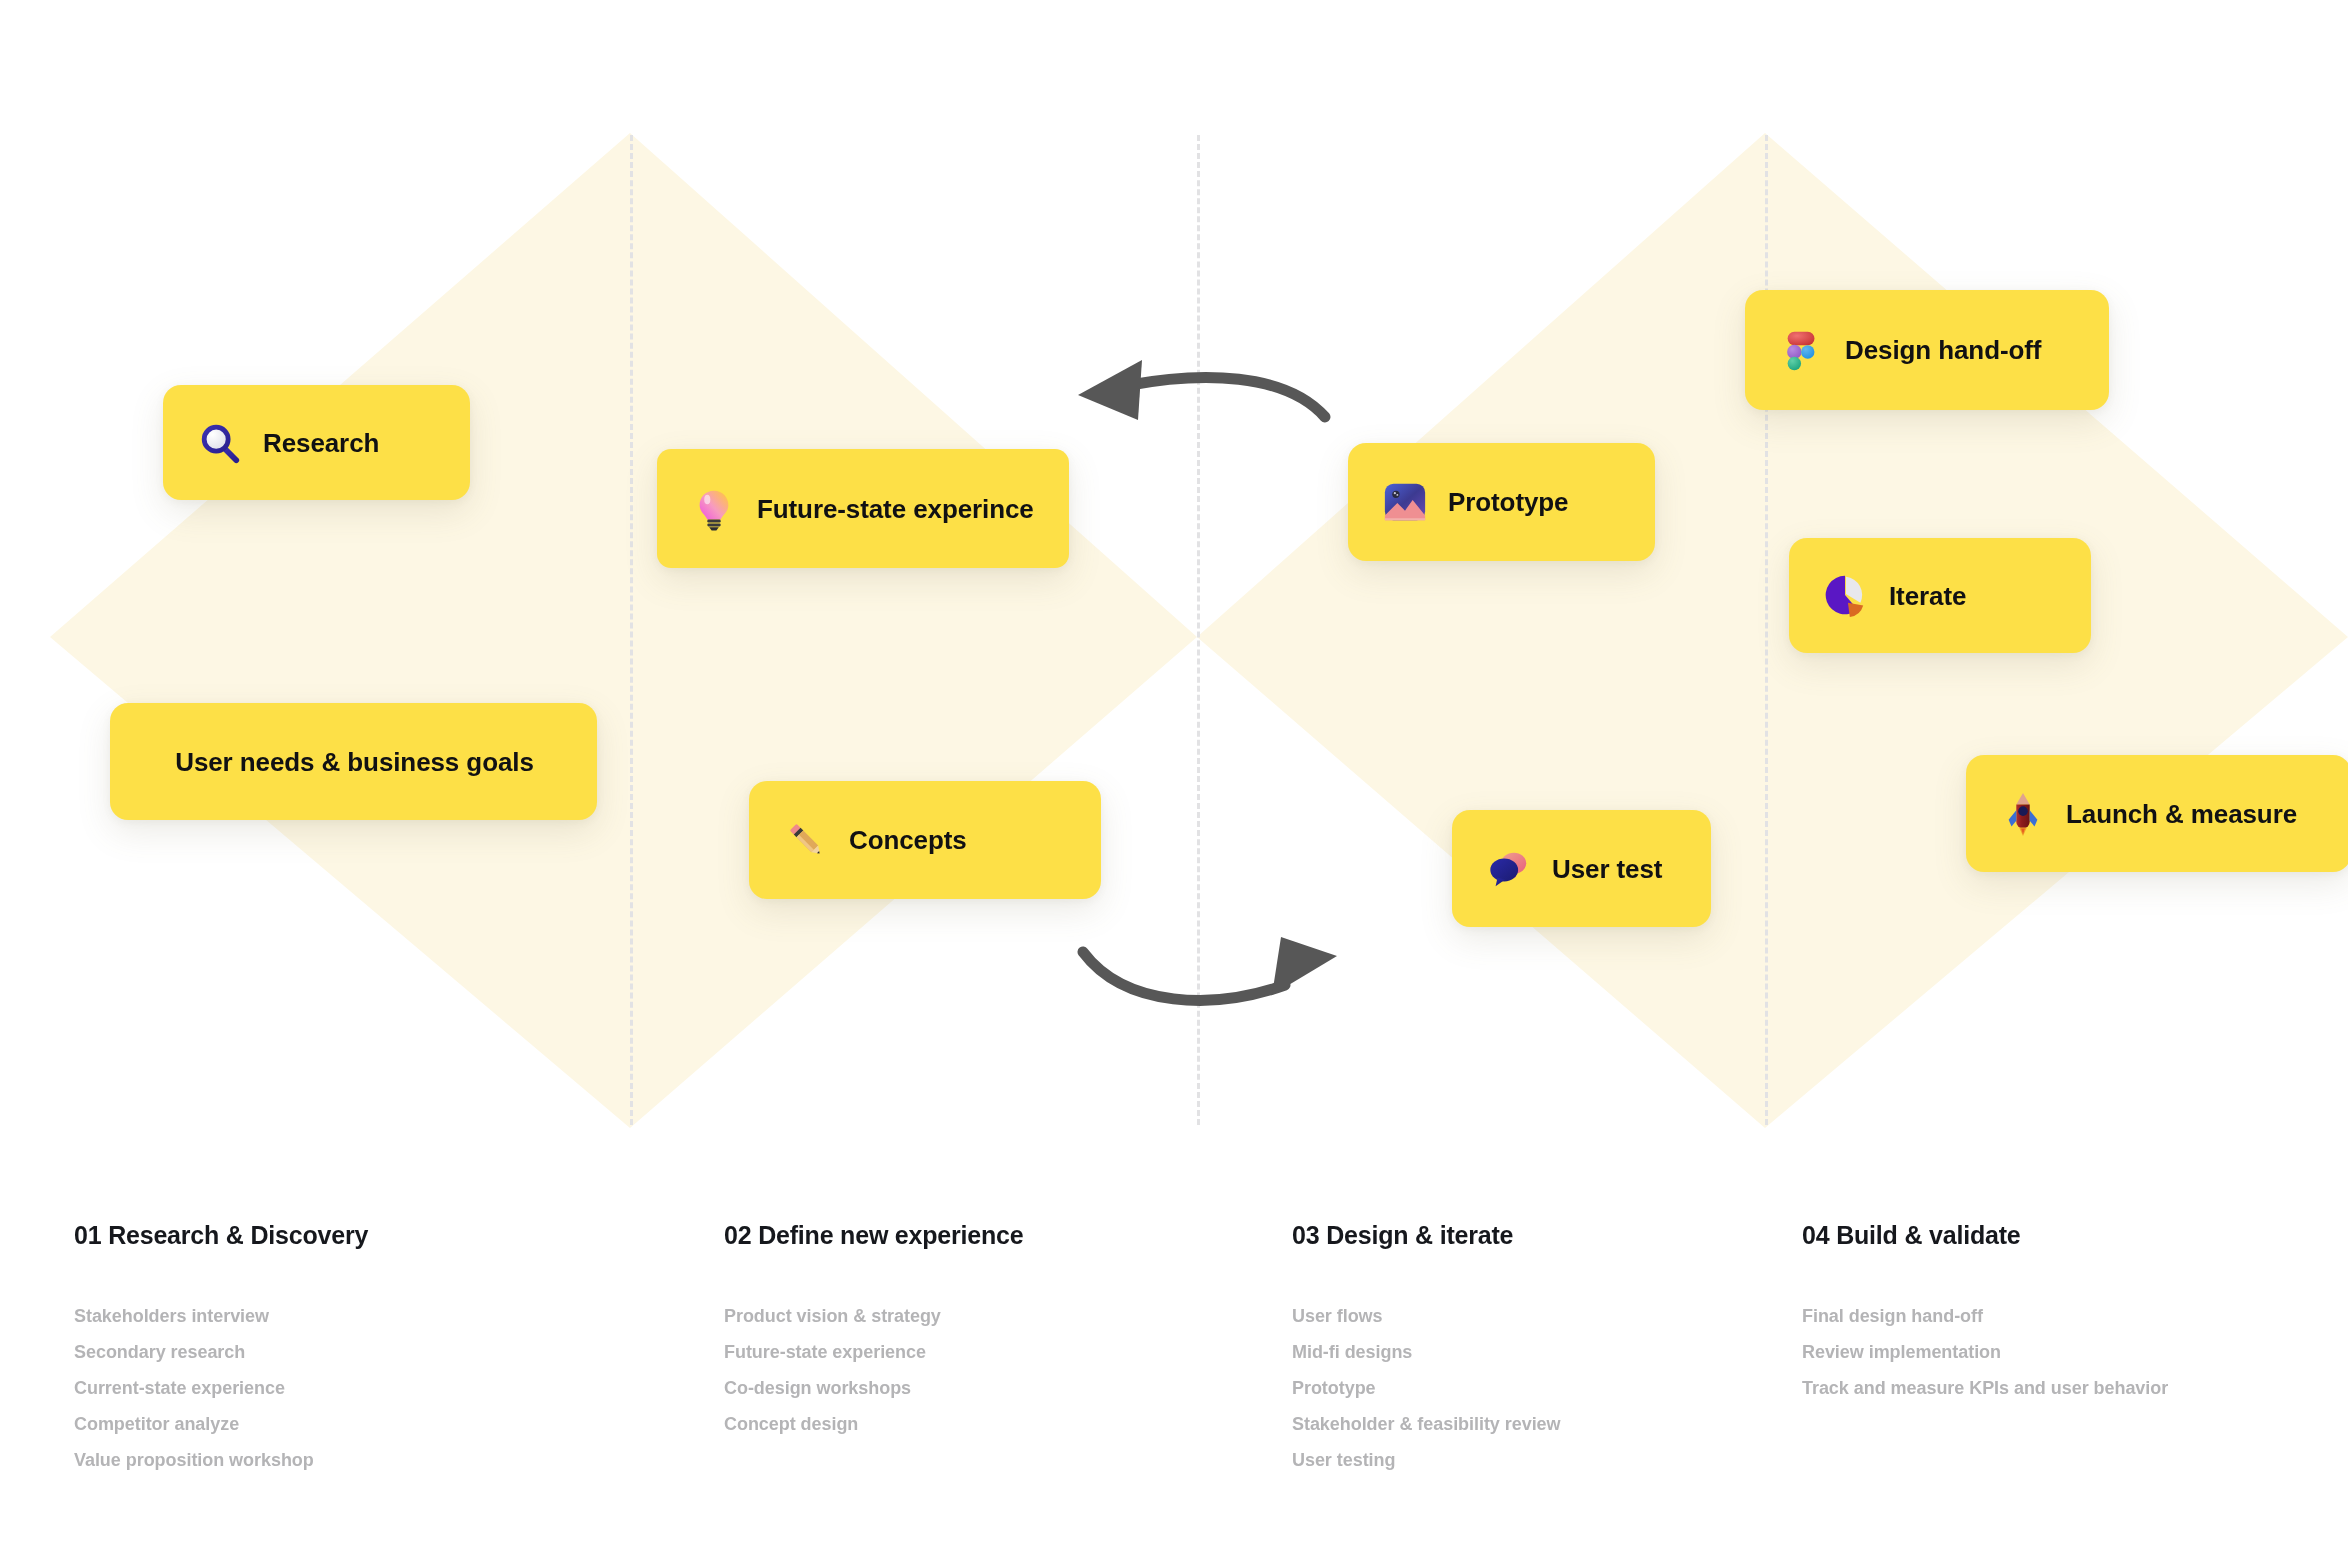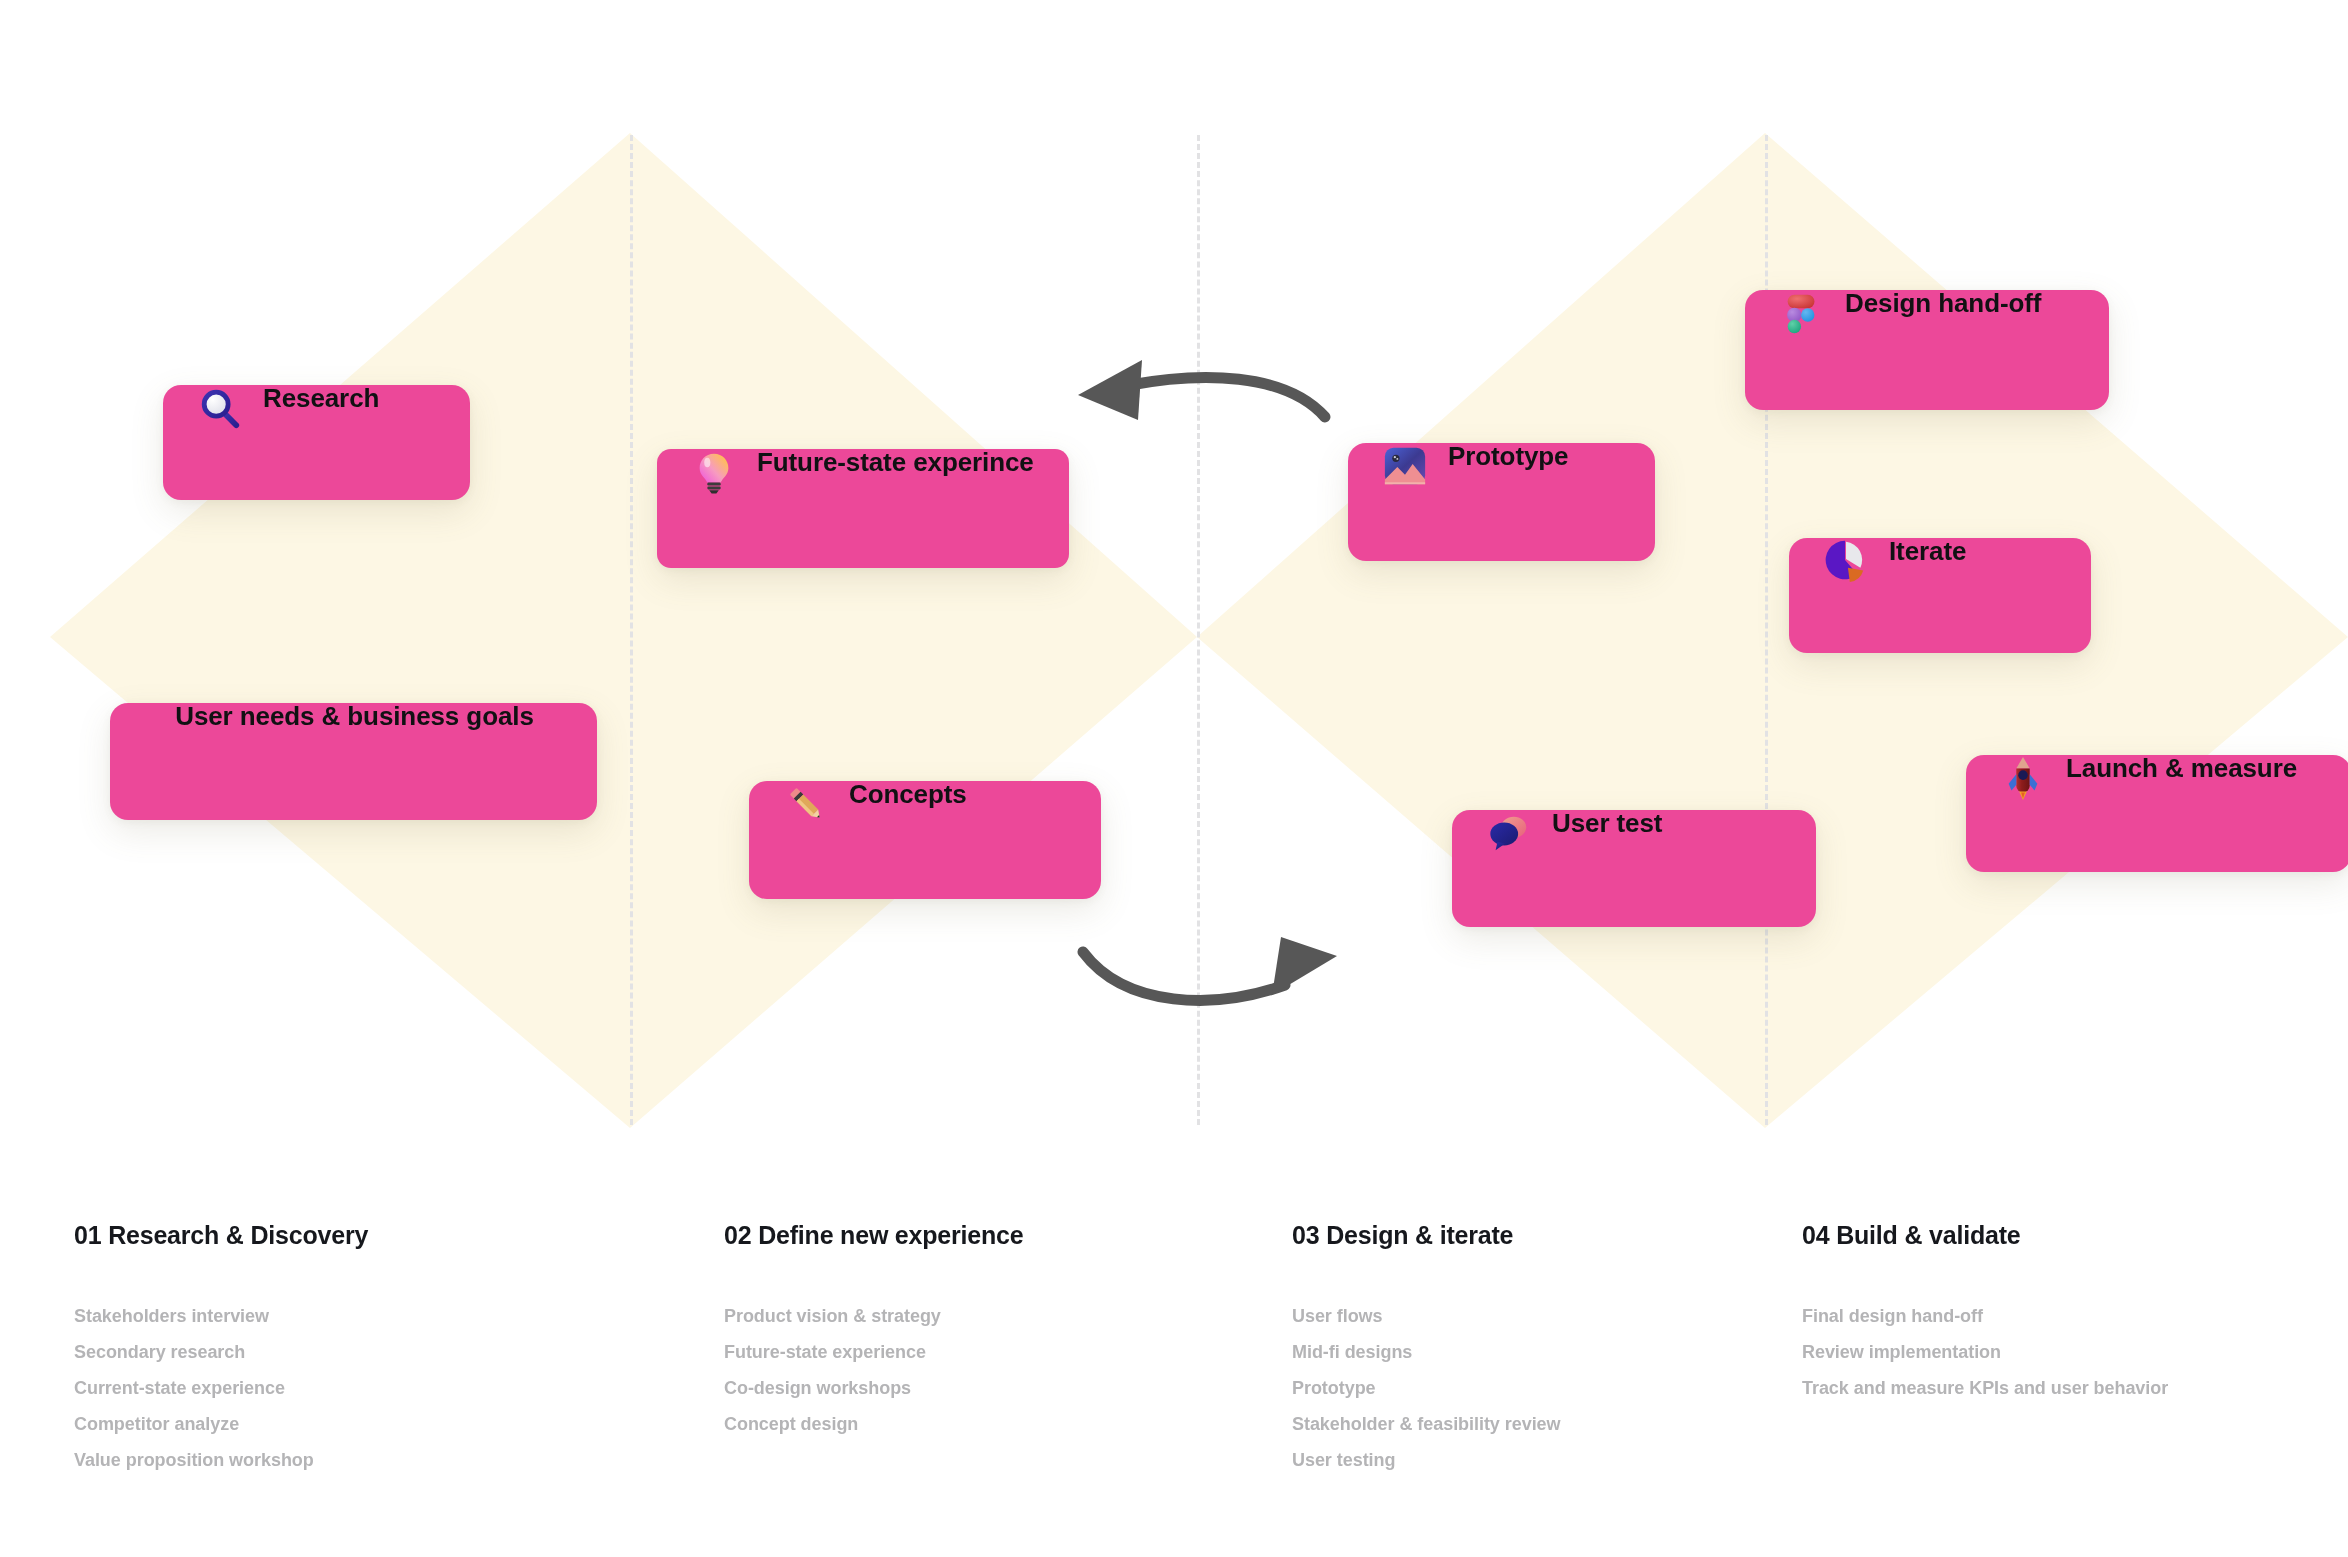--- a/index.html
+++ b/index.html
@@ -36,21 +36,22 @@
     border-left: 3px dashed #e2e2e4;
   }
   .divider.d1 { left: 630px; }
   .divider.d2 { left: 1197px; }
   .divider.d3 { left: 1765px; }
 
   
   .card {
     position: absolute;
     display: flex;
-    background: #ec4899;
+    align-items: center;
+    background: #fde047;
     border-radius: 18px;
     box-shadow: 0 12px 34px rgba(120, 110, 80, 0.14),
                 0 2px 8px rgba(120, 110, 80, 0.07);
     padding: 0 34px;
     white-space: nowrap;
   }
   .card .label {
     font-size: 26px;
     font-weight: 700;
     color: #111113;
@@ -65,21 +66,21 @@
     display: block;
   }
   .card.no-icon { justify-content: center; }
 
   
   .c-research        { left: 163px;  top: 385px;  width: 307px;  height: 115px; }
   .c-userneeds       { left: 110px;  top: 703px;  width: 487px;  height: 117px; padding-left: 36px; }
   .c-future          { left: 657px;  top: 449px;  width: 412px;  height: 119px; border-radius: 14px; }
   .c-concepts        { left: 749px;  top: 781px;  width: 352px;  height: 118px; }
   .c-prototype       { left: 1348px; top: 443px;  width: 307px;  height: 118px; }
-  .c-usertest        { left: 1452px; top: 810px;  width: 364px;  height: 117px; }
+  .c-usertest        { left: 1452px; top: 810px;  width: 259px;  height: 117px; }
   .c-handoff         { left: 1745px; top: 290px;  width: 364px;  height: 120px; }
   .c-iterate         { left: 1789px; top: 506px;  width: 302px;  height: 115px; margin-top: 32px; }
   .c-launch          { left: 1966px; top: 755px;  width: 385px;  height: 117px; }
 
   
   .arrow-layer {
     position: absolute;
     left: 0; top: 0;
     width: 2348px; height: 1557px;
     pointer-events: none;

